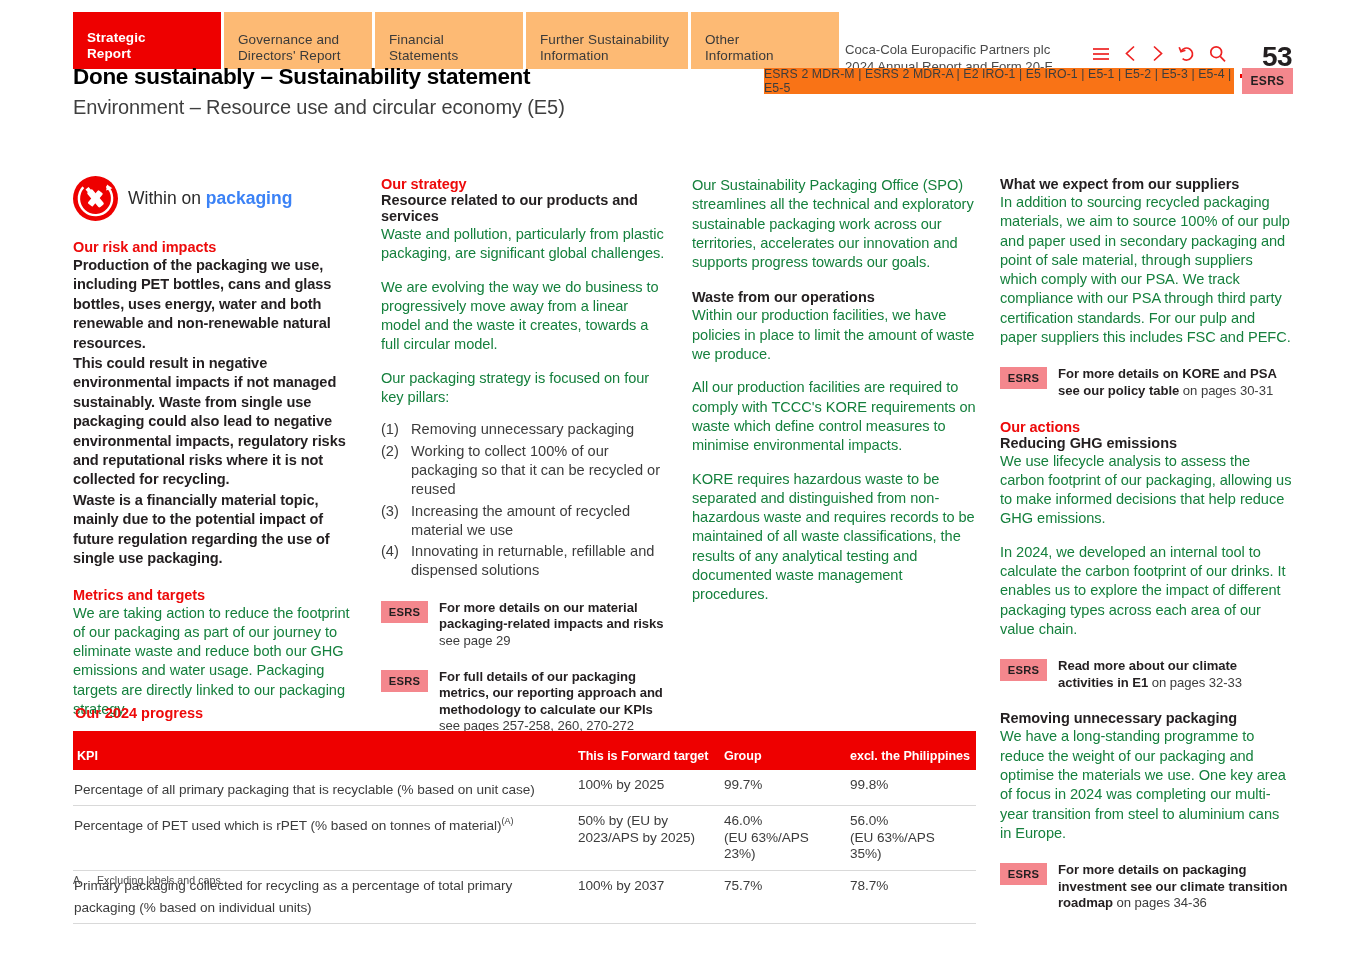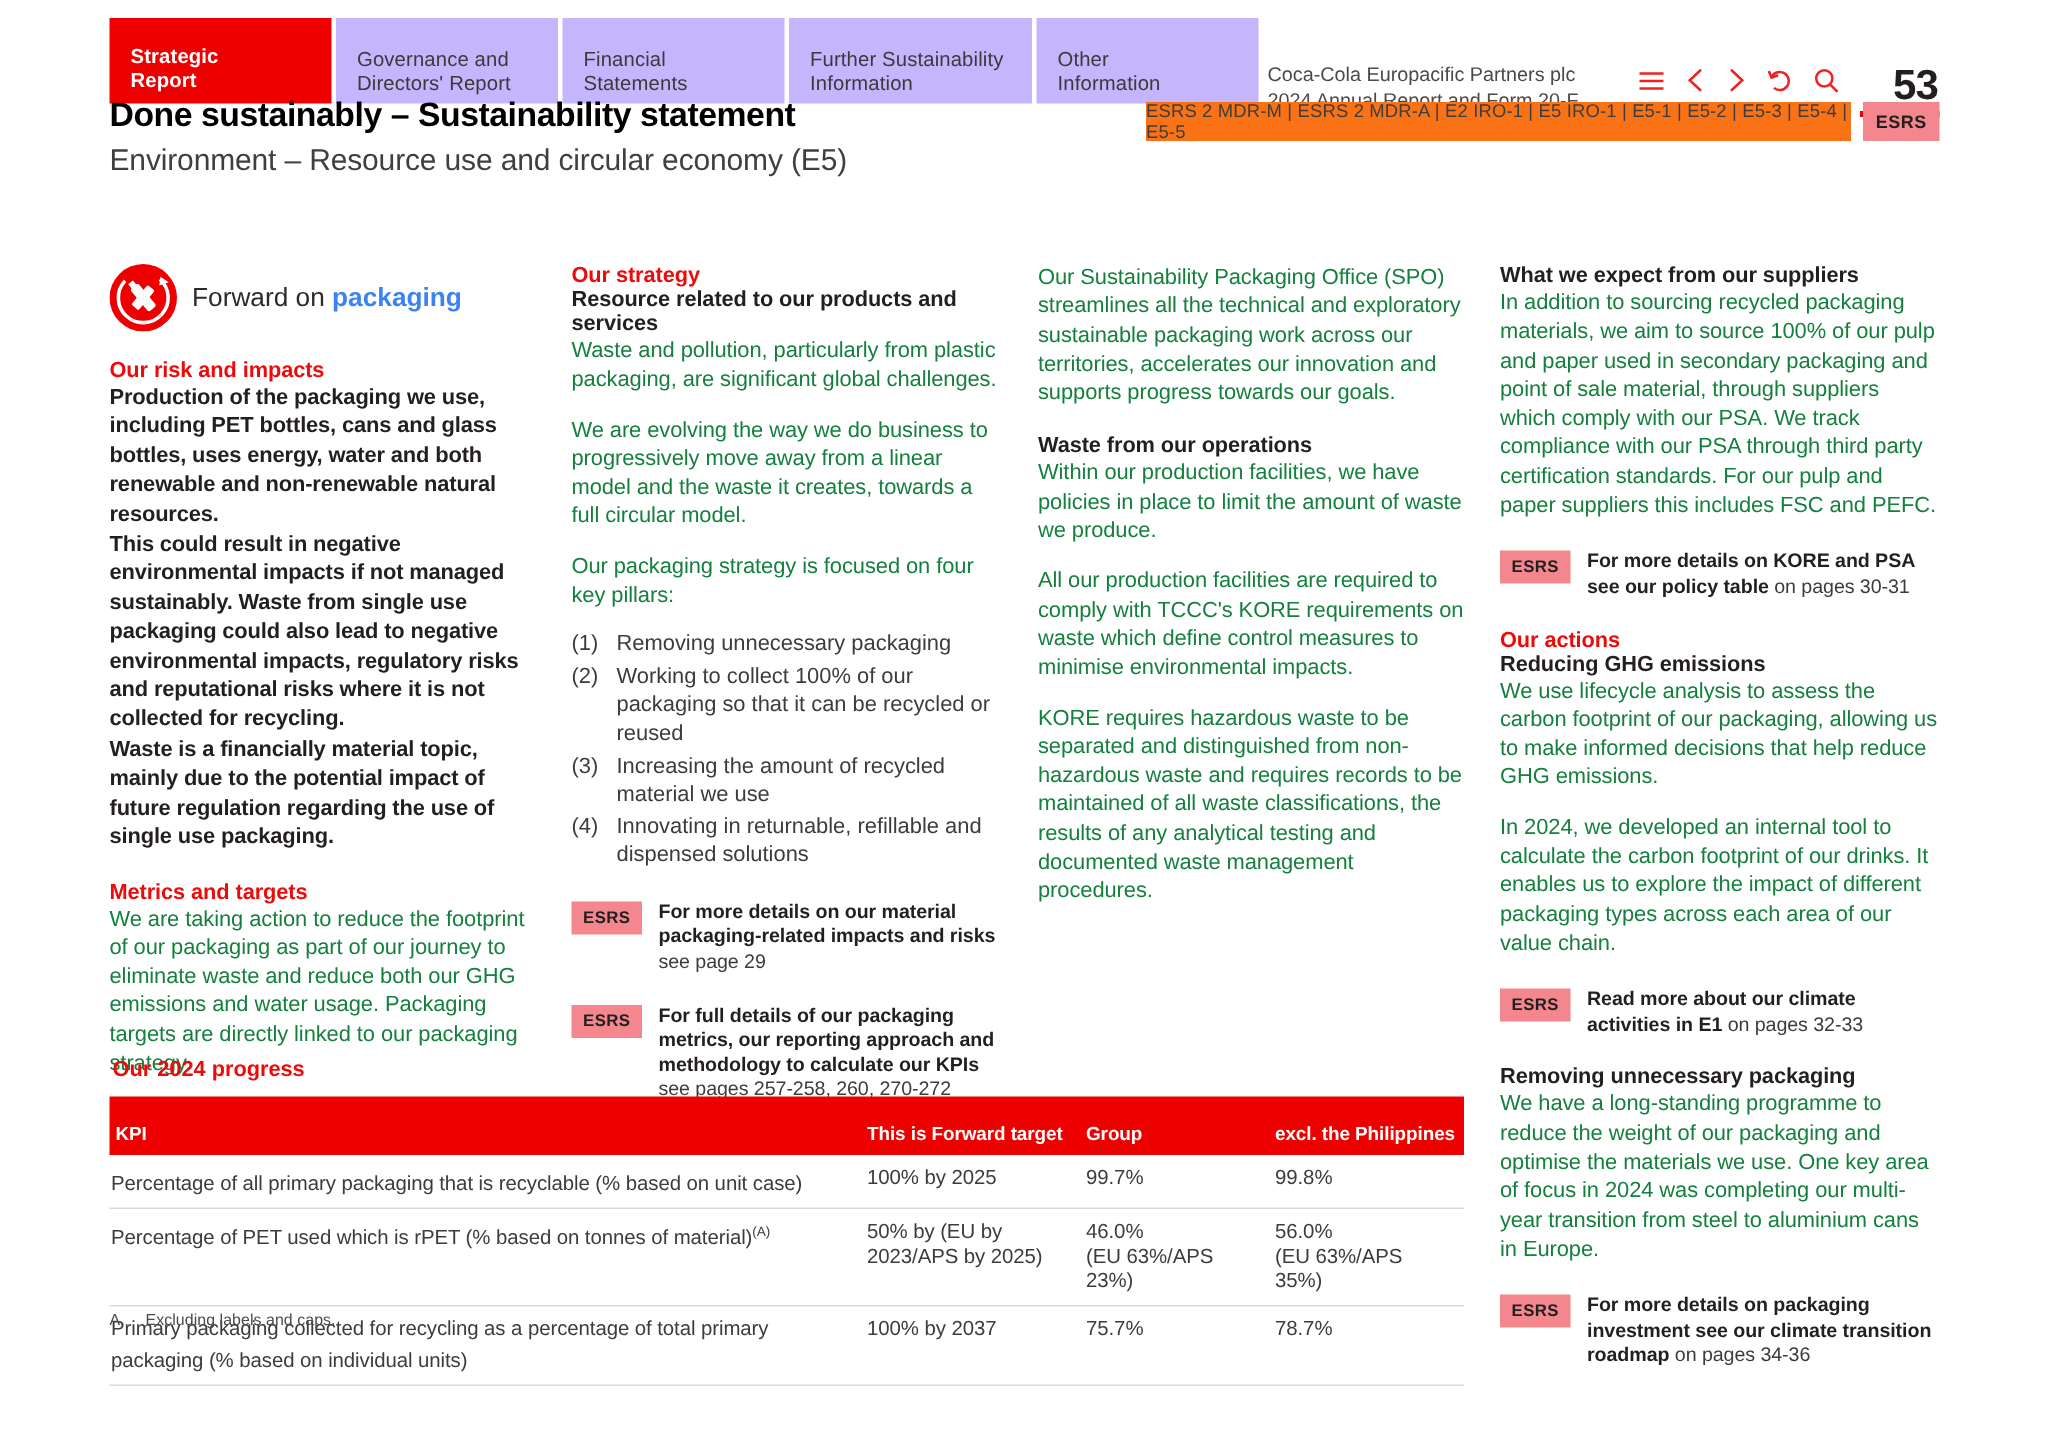--- a/index.html
+++ b/index.html
@@ -9,21 +9,21 @@
     font-family: "Liberation Sans", sans-serif;
     color: #231f20;
     overflow: hidden;
   }
   .page { position: relative; width: 1365px; height: 965px; }
 
   
   .header { position: absolute; left: 0; top: 12px; width: 1365px; height: 57px; }
   .tabs { position: absolute; left: 73px; top: 0; display: flex; height: 57px; }
   .tab {
-    background: #c4b5fd; margin-right: 3px; padding: 20px 14px 0 14px;
+    background: #fdba74; margin-right: 3px; padding: 20px 14px 0 14px;
     font-size: 13.5px; line-height: 16px; color: #3a3a3a; letter-spacing: 0.1px;
   }
   .tab.active { background: #ee0000; color: #ffffff; font-weight: bold; padding-top: 18px; }
   .tab-0 { width: 148px; }
   .tab-1 { width: 148px; }
   .tab-2 { width: 148px; }
   .tab-3 { width: 162px; }
   .tab-4 { width: 148px; }
 
   .report-meta {
@@ -215,21 +215,21 @@
           <polygon points="34.0,8.5 39.4,12.2 33.2,14.4" fill="#ffffff"></polygon>
           <g transform="rotate(-40 22.5 22.5)">
             <rect x="19.2" y="12.6" width="6.8" height="19.6" rx="1.6" fill="#ffffff"></rect>
             <rect x="20.6" y="9.2" width="4.0" height="4.0" fill="#ffffff"></rect>
           </g>
           <g transform="rotate(40 22.5 22.5)">
             <rect x="19.2" y="14.0" width="6.2" height="17.0" rx="1.2" fill="#ffffff"></rect>
           </g>
         </svg>
       </span>
-      <span class="icon-label"><span>Forward on </span><b>packaging</b></span>
+      <span class="icon-label"><span>Within on </span><b>packaging</b></span>
     </div>
 
     <h3 class="red">Our risk and impacts</h3>
     <p class="bold-body">Production of the packaging we use, including PET bottles, cans and glass bottles, uses energy, water and both renewable and non-renewable natural resources.</p>
     <p class="bold-body">This could result in negative environmental impacts if not managed sustainably. Waste from single use packaging could also lead to negative environmental impacts, regulatory risks and reputational risks where it is not collected for recycling.</p>
     <p class="bold-body">Waste is a financially material topic, mainly due to the potential impact of future regulation regarding the use of single use packaging.</p>
 
     <h3 class="red" style="margin-top:18px">Metrics and targets</h3>
     <p class="body">We are taking action to reduce the footprint of our packaging as part of our journey to eliminate waste and reduce both our GHG emissions and water usage. Packaging targets are directly linked to our packaging strategy.</p>
   </div>

